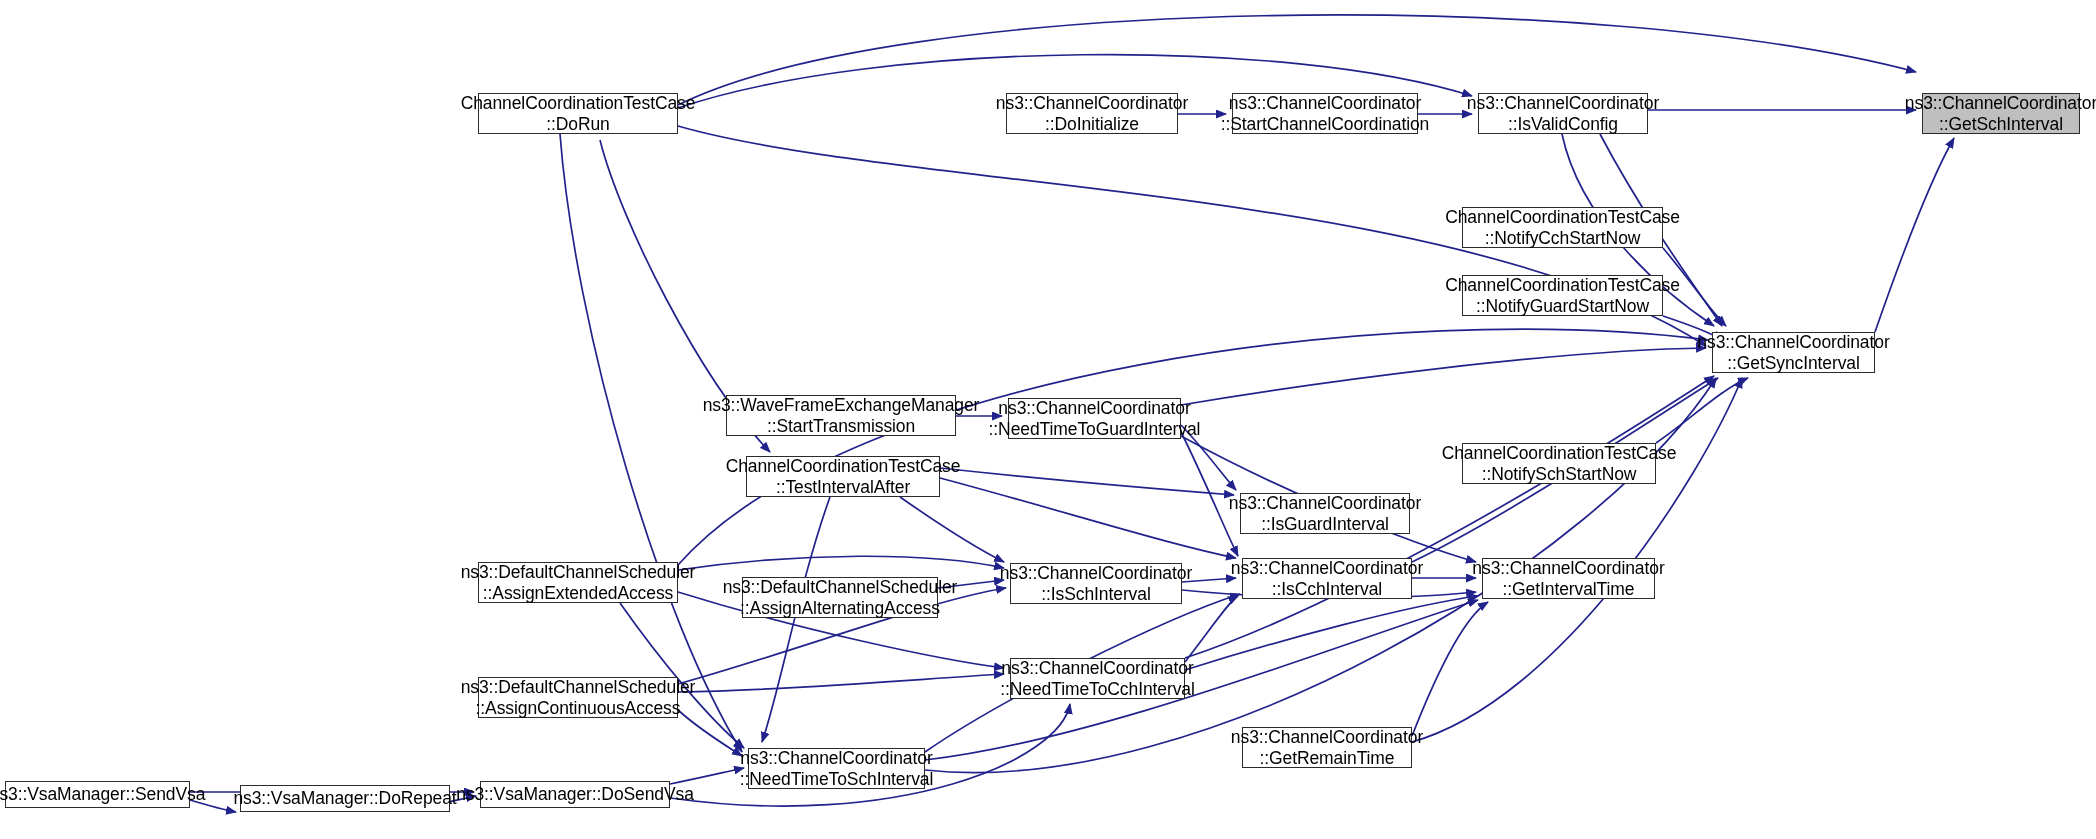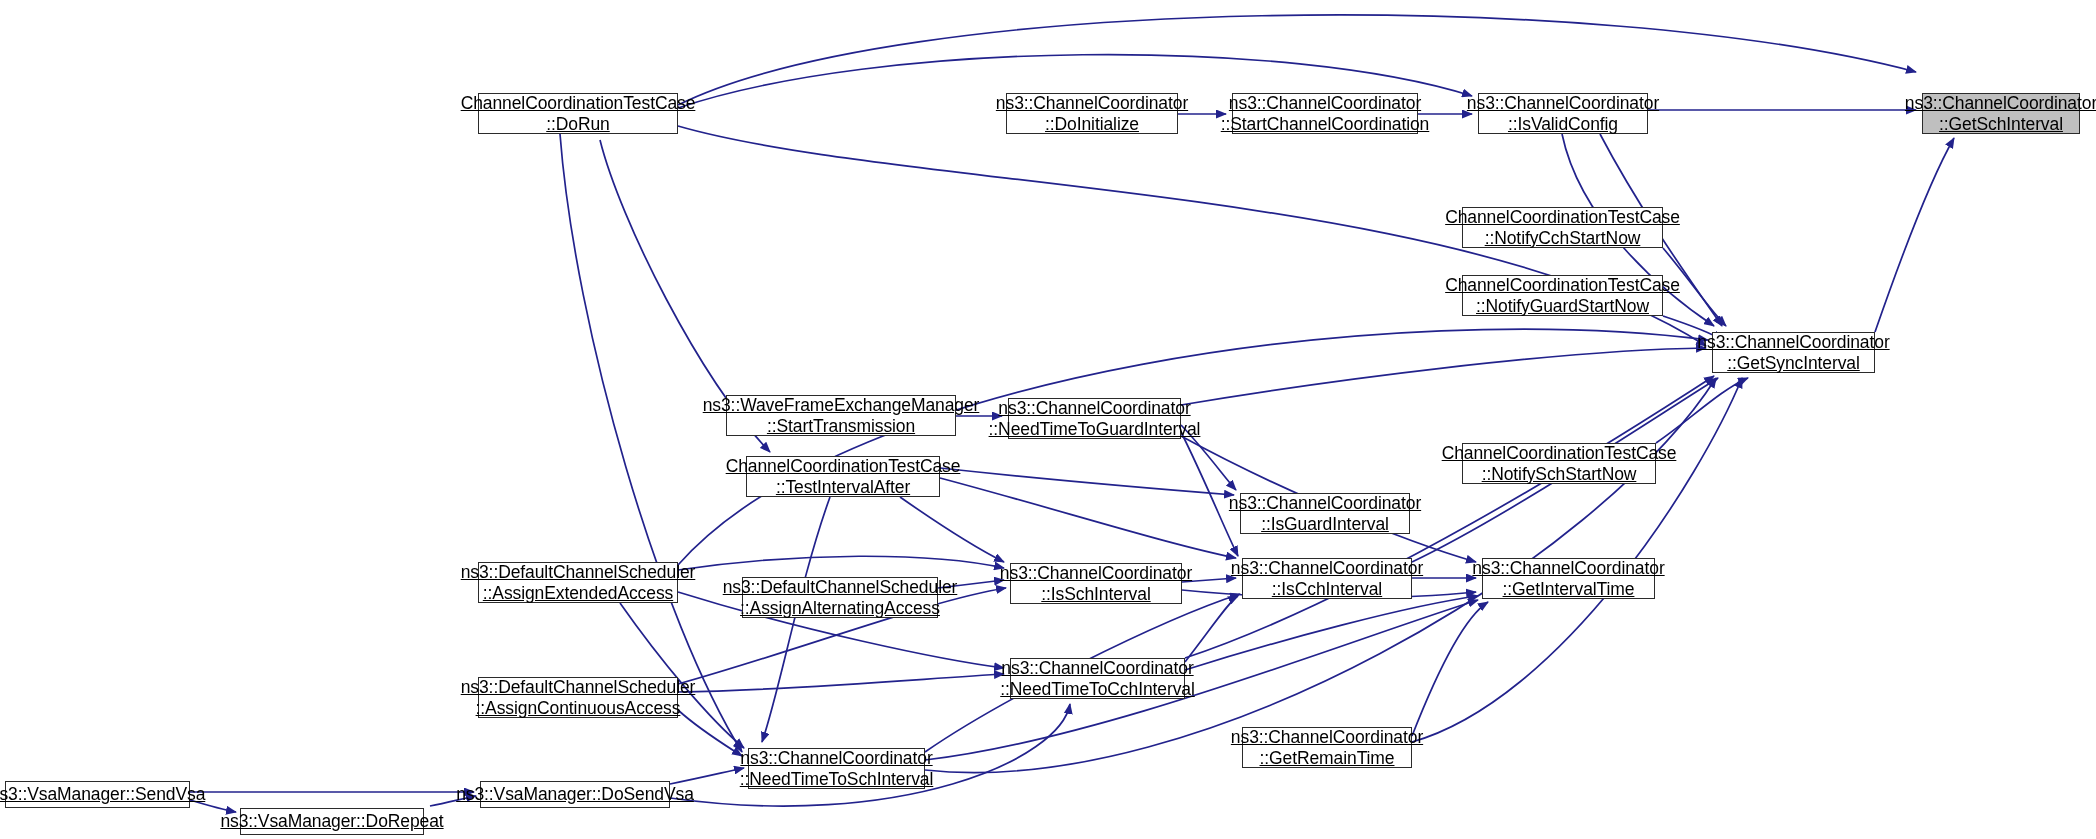--- a/index.html
+++ b/index.html
@@ -3,21 +3,21 @@
 <meta charset="utf-8">
 <style>
   html,body{margin:0;padding:0;background:#ffffff;}
   body{font-family:"Liberation Sans","DejaVu Sans",sans-serif;}
   #canvas{position:relative;width:2096px;height:839px;background:#ffffff;overflow:hidden;}
   #edges{position:absolute;left:0;top:0;width:2096px;height:839px;}
   .node{position:absolute;box-sizing:border-box;border:1px solid #2b2b2b;background:#ffffff;
         display:flex;align-items:center;justify-content:center;text-align:center;
         font-size:17.5px;line-height:1.18;color:#000000;letter-spacing:-0.1px;}
   .node.hl{background:#bfbfbf;border:1px solid #2b2b2b;}
-  .node span{display:block;white-space:pre-line;padding:16px 4px;text-decoration:underline;}
+  .node span{display:block;white-space:pre-line;padding:16px 4px;}
 </style>
 </head>
 <body>
 
 <div id="canvas">
   <svg id="edges" viewBox="0 0 2096 839" xmlns="http://www.w3.org/2000/svg">
     <defs>
       <marker id="ah" markerWidth="11" markerHeight="9" refX="10" refY="4.5" orient="auto" markerUnits="userSpaceOnUse">
         <path d="M0,0 L11,4.5 L0,9 z" fill="#22228c"></path>
       </marker>
@@ -158,20 +158,20 @@
         <span>ns3::ChannelCoordinator
 ::GetRemainTime</span>
       </div>
       <div class="node" style="left: 748px; top: 748px; width: 177px; height: 41px;">
         <span>ns3::ChannelCoordinator
 ::NeedTimeToSchInterval</span>
       </div>
       <div class="node" style="left: 5px; top: 781px; width: 185px; height: 27px;">
         <span>ns3::VsaManager::SendVsa</span>
       </div>
-      <div class="node" style="left: 240px; top: 808px; width: 184px; height: 27px;">
+      <div class="node" style="left: 240px; top: 785px; width: 210px; height: 27px;">
         <span>ns3::VsaManager::DoRepeat</span>
       </div>
       <div class="node" style="left: 480px; top: 781px; width: 190px; height: 27px; align-items: center;">
         <span>ns3::VsaManager::DoSendVsa</span>
       </div>
     </div>
 </div>
 
 </body></html>

